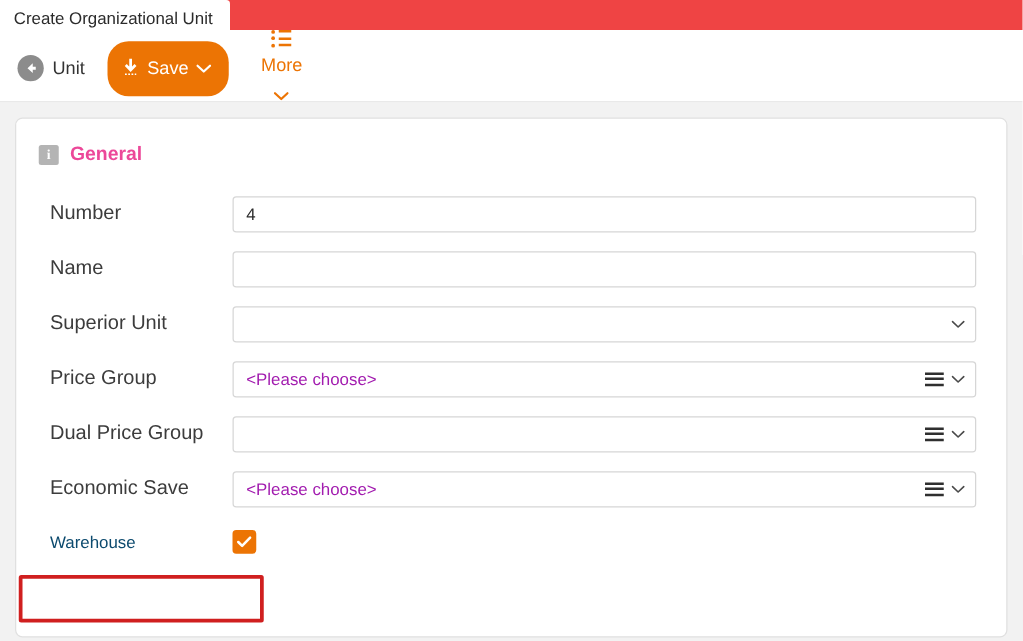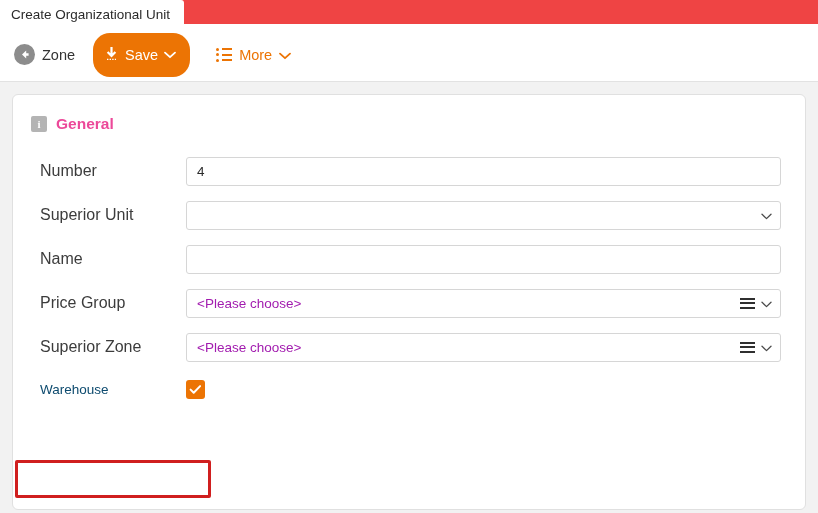--- a/index.html
+++ b/index.html
@@ -75,21 +75,21 @@
     height: 44px;
     padding: 0 14px 0 11px;
     font-size: 14.5px;
     display: flex; align-items: center; gap: 6px;
     margin-right: 22px;
   }
   .save-btn svg { display: block; }
   .save-label { font-weight: normal; }
 
   
-  .more-btn { padding: 2px 4px; }
+  .more-btn { padding: 2px 4px; flex-direction: column; }
   .more-label { font-size: 14.5px; color: #ec7404; }
   .list-icon {
     width: 16px; height: 14px;
     display: flex; flex-direction: column; justify-content: space-between;
     flex: 0 0 auto;
   }
   .list-icon .li-row { display: flex; align-items: center; gap: 3px; }
   .list-icon .li-dot { width: 3px; height: 3px; border-radius: 50%; background: #ec7404; flex: 0 0 auto;}
   .list-icon .li-line { height: 2px; background: #ec7404; flex: 1; }
 
@@ -230,21 +230,21 @@
 </div>
 
 <div class="toolbar">
 
   <div class="tb-btn back-btn">
     <span class="circle-icon">
       <svg width="13" height="13" viewBox="0 0 13 13">
         <path d="M8.2 2.6 L4.0 6.5 L8.2 10.4 L8.2 7.7 L10.6 7.7 L10.6 5.3 L8.2 5.3 Z" fill="#ffffff"></path>
       </svg>
     </span>
-    <span class="back-label">Zone</span>
+    <span class="back-label">Unit</span>
   </div>
 
   <div class="tb-btn save-btn">
     <span>
       <svg width="15" height="17" viewBox="0 0 15 17">
         <path d="M7.5 1 L7.5 9.2 M3.6 6.0 L7.5 10.0 L11.4 6.0" stroke="#ffffff" stroke-width="2.2" fill="none" stroke-linecap="butt"></path>
         <path d="M3.0 13.4 L12.0 13.4" stroke="#ffffff" stroke-width="1.1" fill="none" stroke-dasharray="1.4 1.2"></path>
       </svg>
     </span>
     <span class="save-label">Save</span>
@@ -291,80 +291,98 @@
     <div class="form">
 
       <div class="row">
         <div class="row-label">Number</div>
         <div class="field">
           <span class="fval">4</span>
         </div>
       </div>
 
       <div class="row">
+        <div class="row-label">Name</div>
+        <div class="field">
+          <span class="fval"></span>
+        </div>
+      </div>
+
+      <div class="row">
         <div class="row-label">Superior Unit</div>
         <div class="field">
           <span class="fval"></span>
           <span class="field-adorn">
             <span class="chev">
               <svg width="11" height="7" viewBox="0 0 11 7">
                   <path d="M1 1.3 L5.5 5.6 L10 1.3" stroke="#4a4a4a" stroke-width="1.3" fill="none" stroke-linecap="round" stroke-linejoin="round"></path>
                 </svg>
             </span>
           </span>
         </div>
       </div>
 
       <div class="row">
-        <div class="row-label">Name</div>
-        <div class="field">
-          <span class="fval"></span>
-        </div>
-      </div>
-
-      <div class="row">
         <div class="row-label">Price Group</div>
         <div class="field">
           <span class="fplaceholder">&lt;Please choose&gt;</span>
           <span class="field-adorn">
             <span class="ham-icon">
                 <i></i>
                 <i></i>
                 <i></i>
               </span>
             <span class="chev">
               <svg width="11" height="7" viewBox="0 0 11 7">
                   <path d="M1 1.3 L5.5 5.6 L10 1.3" stroke="#4a4a4a" stroke-width="1.3" fill="none" stroke-linecap="round" stroke-linejoin="round"></path>
                 </svg>
             </span>
           </span>
         </div>
       </div>
 
-
-
-      <div class="row">
-        <div class="row-label">Superior Zone</div>
-        <div class="field">
-          <span class="fplaceholder">&lt;Please choose&gt;</span>
+      <div class="row">
+        <div class="row-label">Dual Price Group</div>
+        <div class="field">
+          <span class="fval"></span>
           <span class="field-adorn">
             <span class="ham-icon">
                 <i></i>
                 <i></i>
                 <i></i>
               </span>
             <span class="chev">
               <svg width="11" height="7" viewBox="0 0 11 7">
                   <path d="M1 1.3 L5.5 5.6 L10 1.3" stroke="#4a4a4a" stroke-width="1.3" fill="none" stroke-linecap="round" stroke-linejoin="round"></path>
                 </svg>
             </span>
           </span>
         </div>
       </div>
 
+
+      <div class="row">
+        <div class="row-label">Economic Save</div>
+        <div class="field">
+          <span class="fplaceholder">&lt;Please choose&gt;</span>
+          <span class="field-adorn">
+            <span class="ham-icon">
+                <i></i>
+                <i></i>
+                <i></i>
+              </span>
+            <span class="chev">
+              <svg width="11" height="7" viewBox="0 0 11 7">
+                  <path d="M1 1.3 L5.5 5.6 L10 1.3" stroke="#4a4a4a" stroke-width="1.3" fill="none" stroke-linecap="round" stroke-linejoin="round"></path>
+                </svg>
+            </span>
+          </span>
+        </div>
+      </div>
+
       <div class="wh-row">
         <div class="wh-label">Warehouse</div>
         <div class="checkbox">
           <svg width="13" height="11" viewBox="0 0 13 11">
             <path d="M1.6 5.6 L4.7 8.7 L11.1 2.1" stroke="#ffffff" stroke-width="2" fill="none" stroke-linecap="round" stroke-linejoin="round"></path>
           </svg>
         </div>
       </div>
 
     </div>

